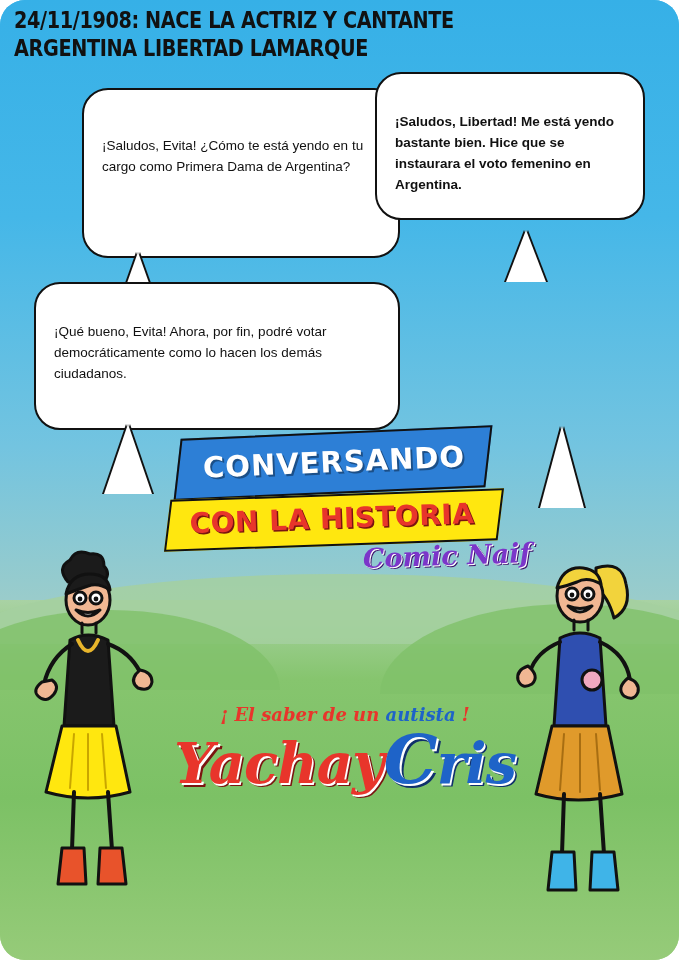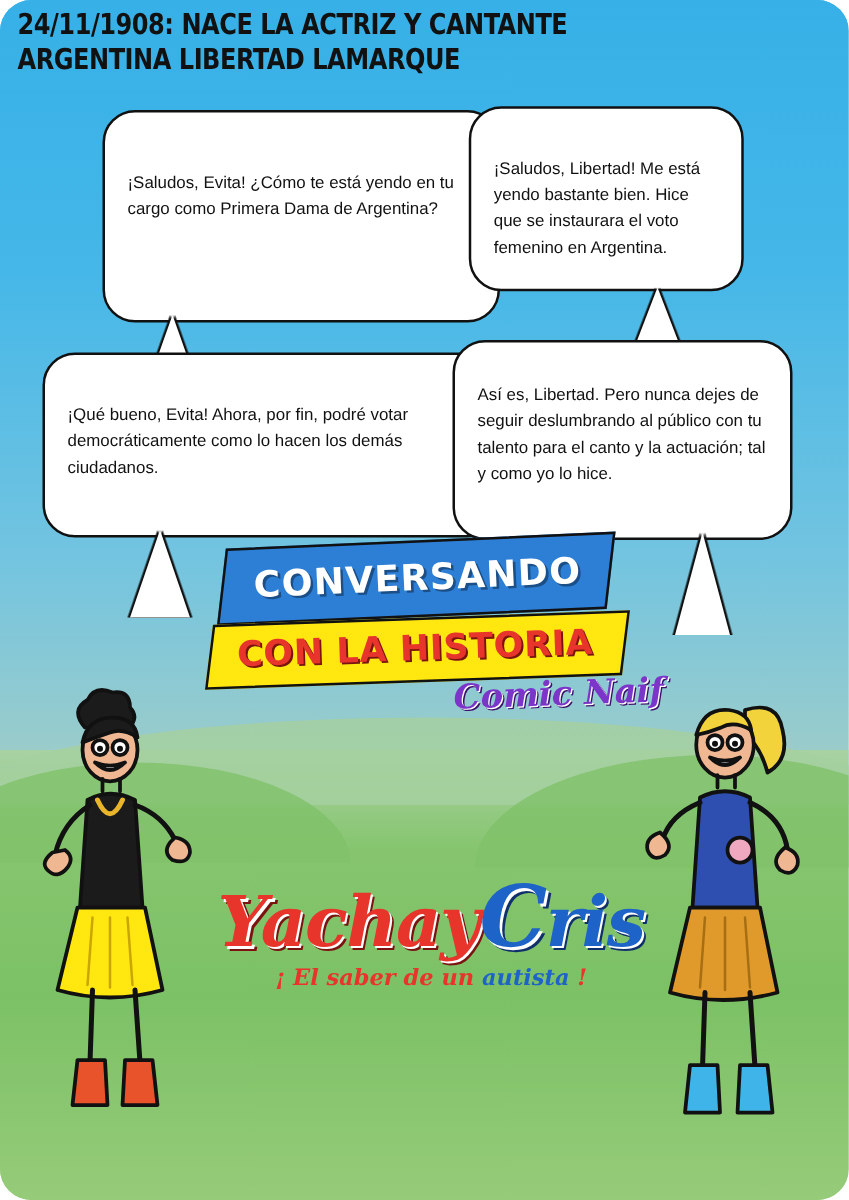--- a/index.html
+++ b/index.html
@@ -91,21 +91,21 @@
   
   #bubble1 { left: 34px; top: 88px; width: 318px; height: 170px; margin-left: 48px; }
   #bubble1 .txt { padding-top: 30px; }
   #tail1 {
     left: 116px; top: 252px;
     border-width: 0 22px 62px 22px;
     border-color: transparent transparent #fff transparent;
     filter: drop-shadow(2px 0 0 #111) drop-shadow(-2px 0 0 #111);
   }
   
-  #bubble2 { left: 375px; top: 85px; width: 220px; height: 148px; }
+  #bubble2 { left: 375px; top: 72px; width: 270px; height: 148px; font-weight: bold; }
   #bubble2 .txt { padding-top: 22px; }
   #tail2 {
     left: 506px; top: 230px;
     border-width: 0 20px 52px 20px;
     border-color: transparent transparent #fff transparent;
     filter: drop-shadow(2px 0 0 #111) drop-shadow(-2px 0 0 #111);
   }
   
   #bubble3 { left: 34px; top: 282px; width: 366px; height: 148px; }
   #bubble3 .txt { padding-top: 22px; }
@@ -241,23 +241,20 @@
   <div class="bubble" id="bubble2">
     <span class="txt">¡Saludos, Libertad! Me está yendo bastante bien. Hice que se instaurara el voto femenino en Argentina.</span>
   </div>
   <div class="tail" id="tail2"></div>
 
   <div class="bubble" id="bubble3">
     <span class="txt">¡Qué bueno, Evita! Ahora, por fin, podré votar democráticamente como lo hacen los demás ciudadanos.</span>
   </div>
   <div class="tail" id="tail3"></div>
 
-  <div class="bubble" id="bubble4">
-    <span class="txt">Así es, Libertad. Pero nunca dejes de seguir deslumbrando al público con tu talento para el canto y la actuación; tal y como yo lo hice.</span>
-  </div>
   <div class="tail" id="tail4"></div>
 
   <div id="banner-blue"></div>
   <div id="banner-blue-label">CONVERSANDO</div>
 
   <div id="banner-yellow"></div>
   <div id="banner-yellow-label">CON LA HISTORIA</div>
 
   <div id="subtitle-comic">Comic Naif</div>
 
@@ -331,17 +328,17 @@
       <path d="M64 194 l-4 56 M80 194 l0 58 M96 194 l4 56" stroke="#a86e12" stroke-width="2"></path>
 
       <path d="M64 254 l-2 60 M100 254 l4 60" stroke-width="4"></path>
 
       <path d="M52 312 l22 0 l2 38 l-28 0 z" fill="#3fb4e8"></path>
       <path d="M92 312 l22 0 l4 38 l-28 0 z" fill="#3fb4e8"></path>
     </g>
   </svg>
 
   <div id="brand">
+    <div id="brand-tag"><span>¡ El saber de un </span><span class="blue">autista</span><span> !</span></div>
     <div id="brand-main"><span class="y">Y</span><span class="achay">achay</span><span class="c">C</span><span class="ris">ris</span></div>
-    <div id="brand-tag"><span>¡ El saber de un </span><span class="blue">autista</span><span> !</span></div>
   </div>
 
 </div>
 
 </body></html>

